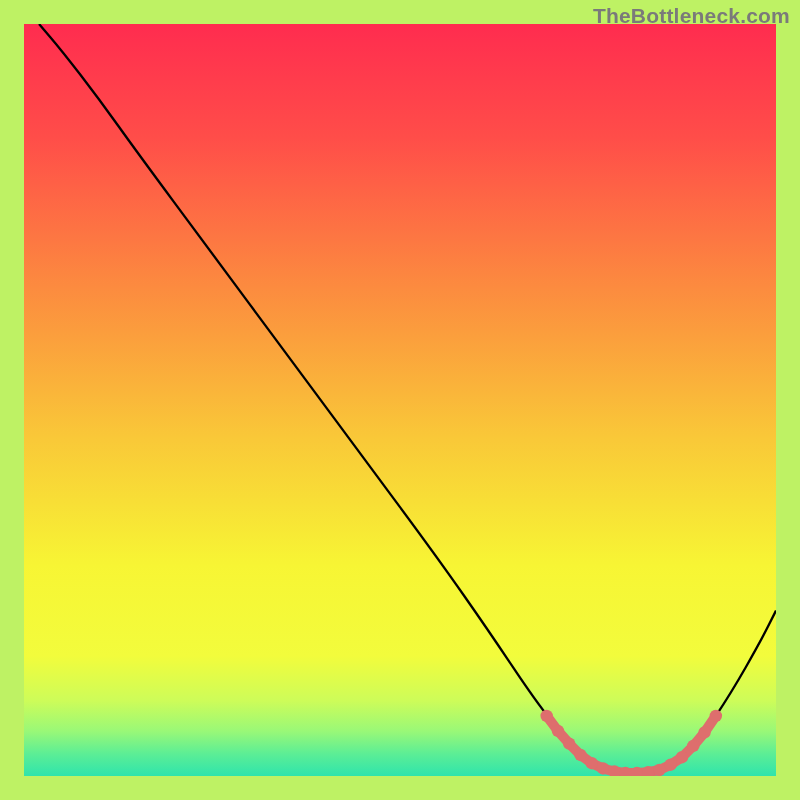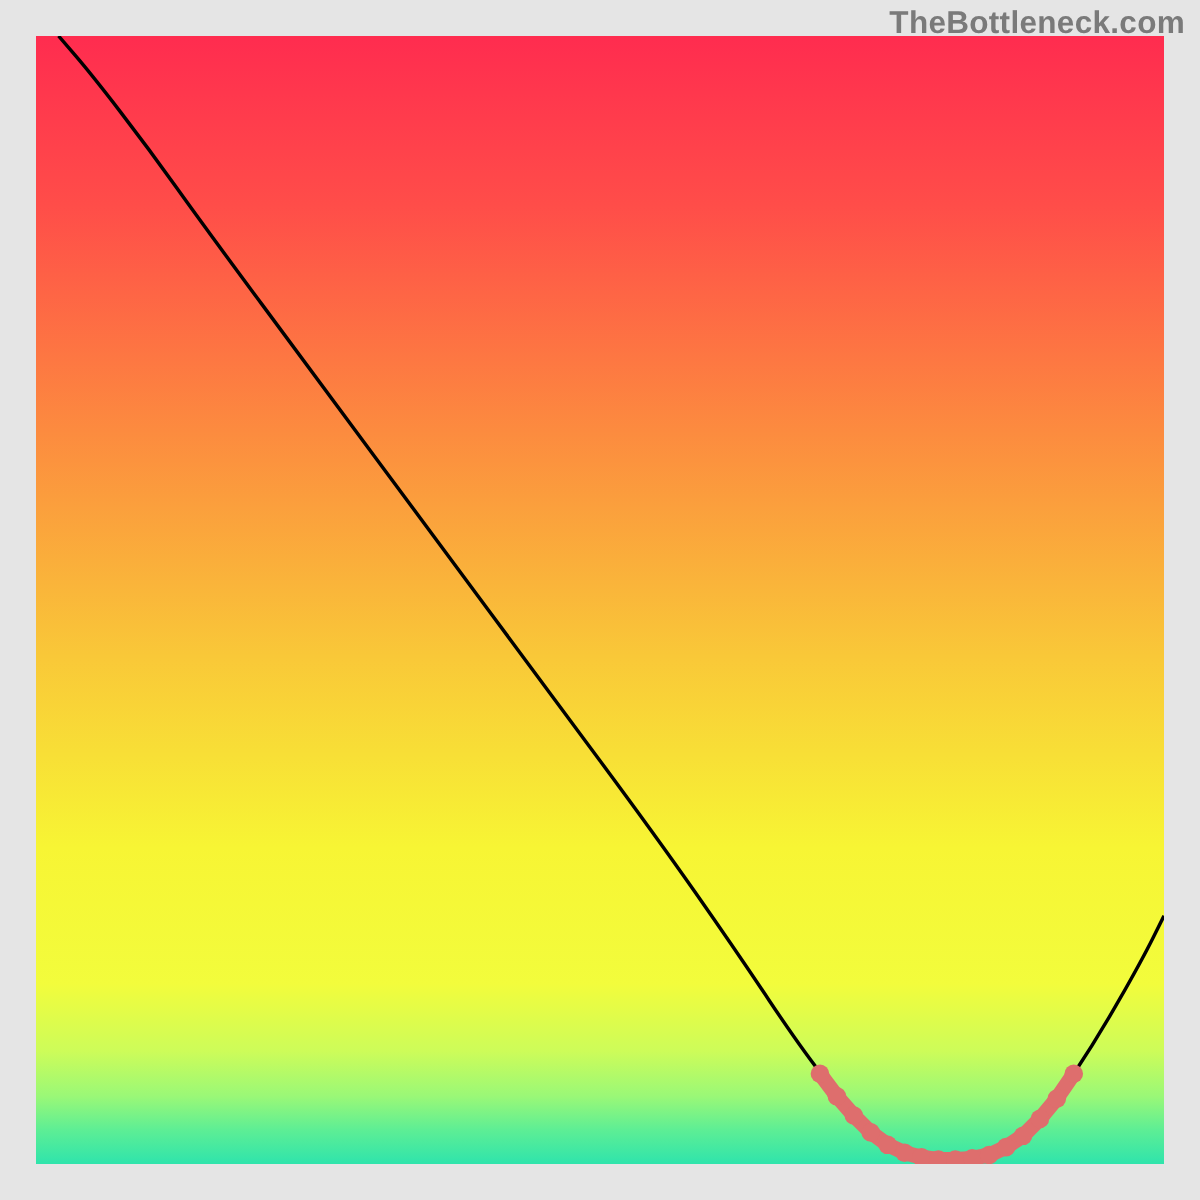--- a/index.html
+++ b/index.html
@@ -8,21 +8,21 @@
     width: 800px;
     height: 800px;
     background: #000;
     overflow: hidden;
     font-family: Arial, Helvetica, sans-serif;
   }
   .outer {
     position: relative;
     width: 800px;
     height: 800px;
-    background: #e5e5e5;
+    background: #bef264;
   }
   .attribution {
     position: absolute;
     top: 4px;
     right: 10px;
     color: #7a7a7a;
     font-size: 21px;
     font-weight: 600;
     letter-spacing: 0.2px;
   }

